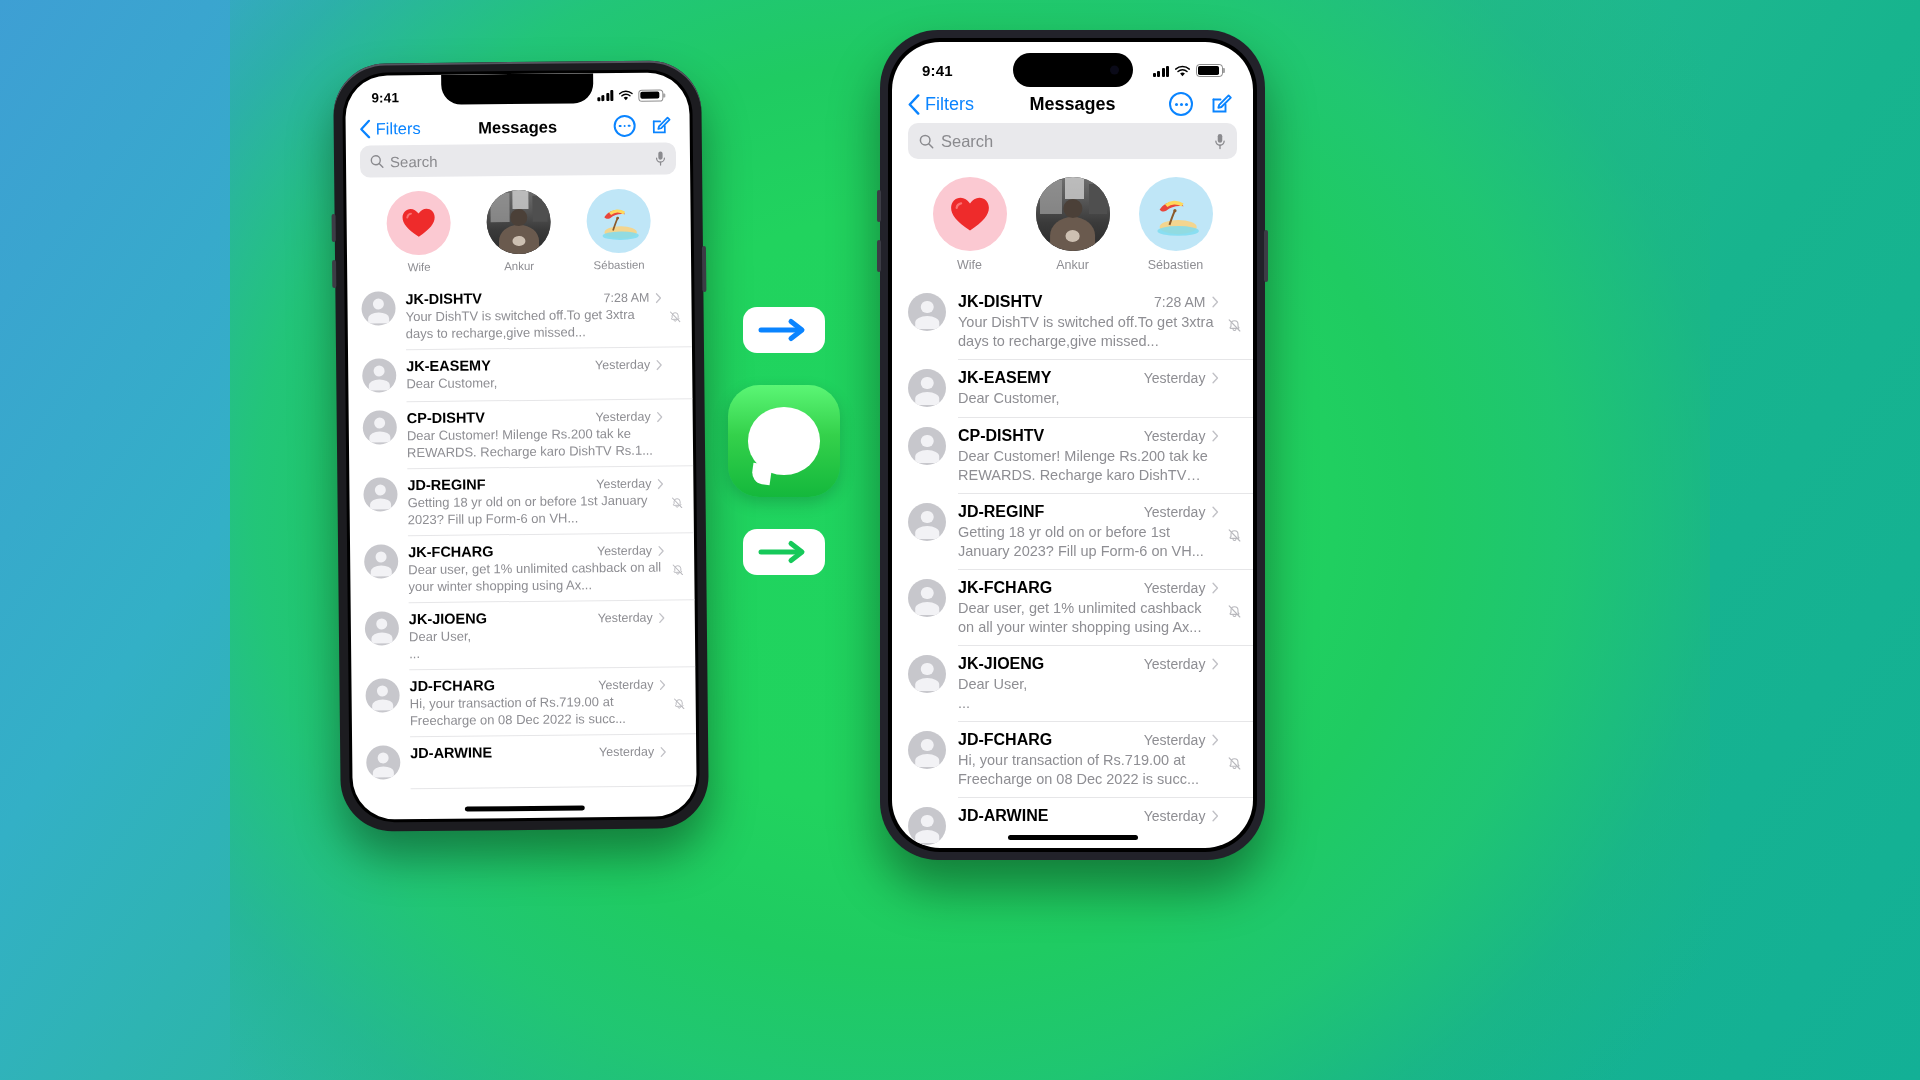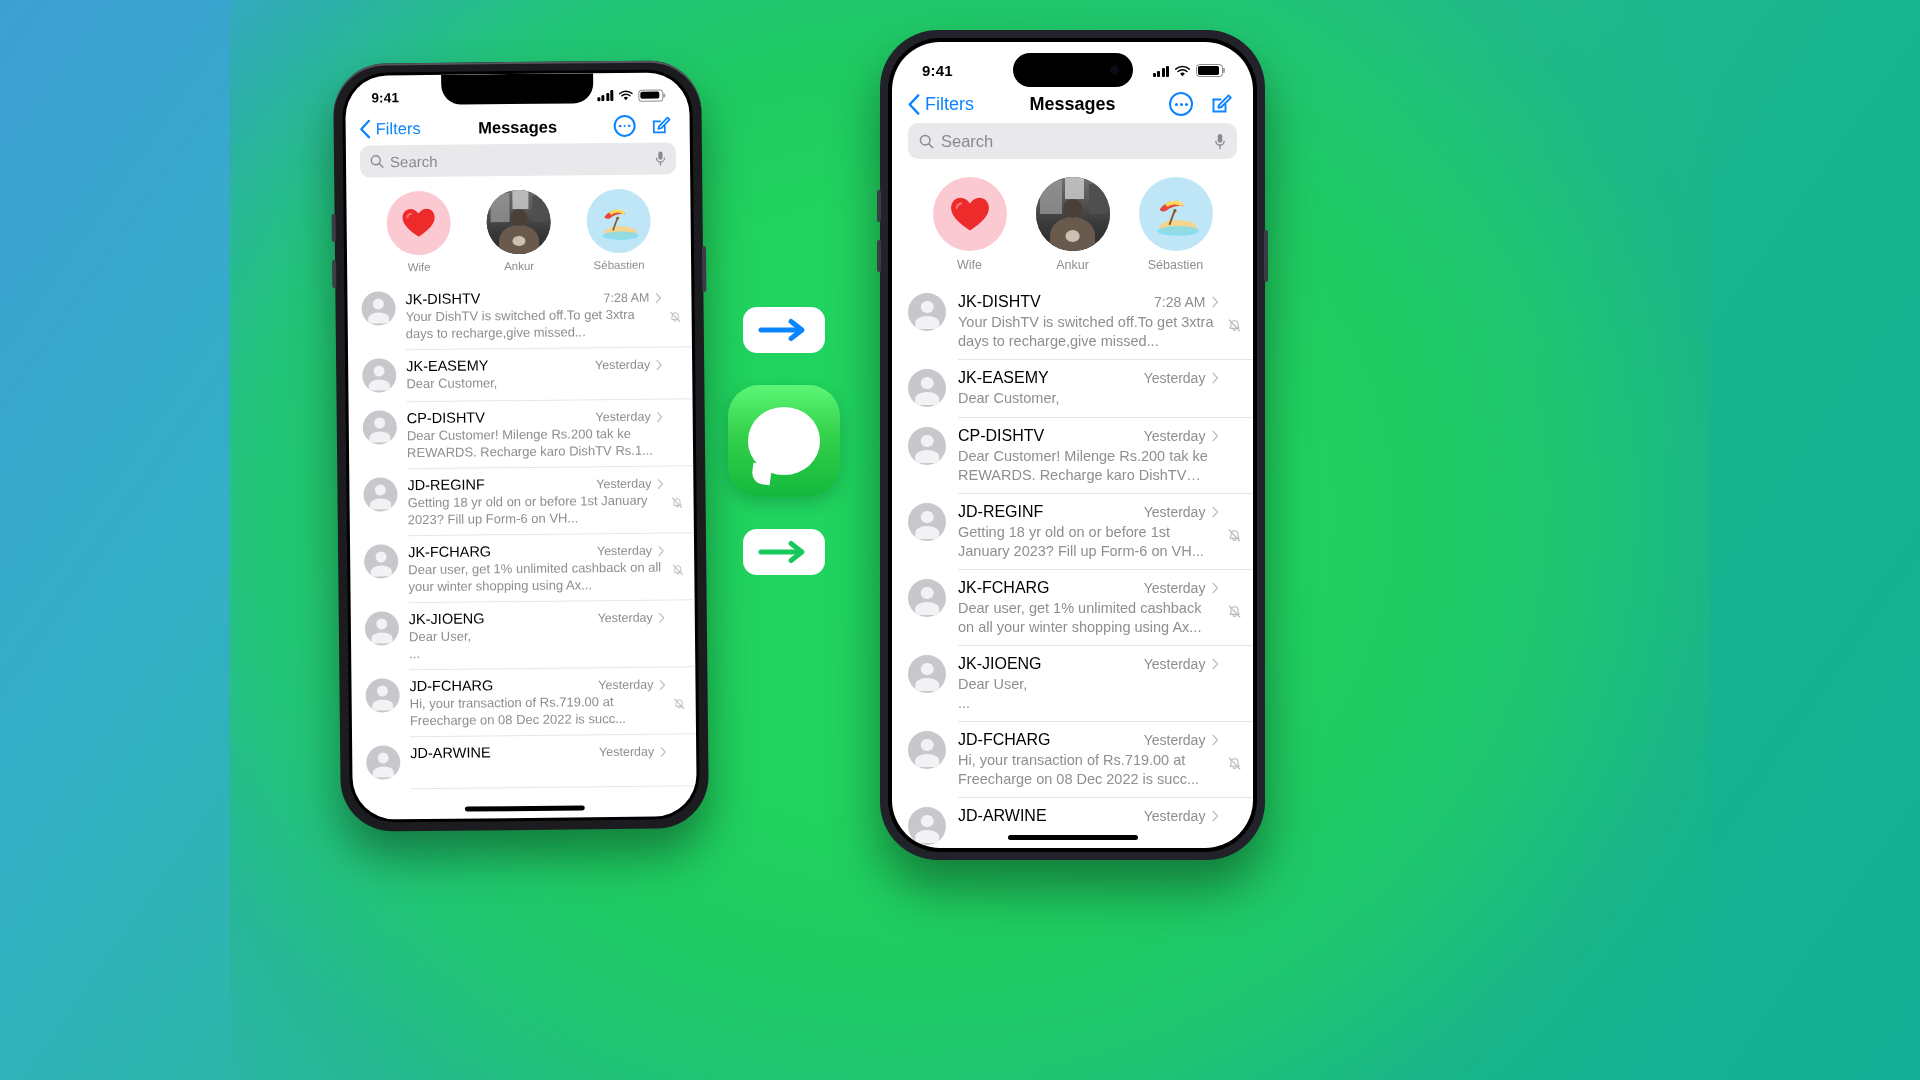--- a/index.html
+++ b/index.html
@@ -112,21 +112,21 @@
   .av-photo .ph-hands{position:absolute;left:50%;transform:translateX(-50%);bottom:12%;width:20%;height:16%;border-radius:50%;background:#d8cbbe;opacity:.9;}
 
   
   .convlist{ }
   .conv{ display:flex; position:relative; }
   .conv .avatar{ border-radius:50%; background:#c7c7cc; flex:none; position:relative; overflow:hidden;}
   .conv .avatar .h{ position:absolute; left:50%; transform:translateX(-50%); border-radius:50%; background:#f2f2f5; }
   .conv .avatar .b{ position:absolute; left:50%; transform:translateX(-50%); border-radius:50% 50% 0 0; background:#f2f2f5; }
   .conv .body{ flex:1; min-width:0; }
   .conv .toprow{ display:flex; align-items:baseline; }
-  .conv .sender{ font-weight:400; color:#000; }
+  .conv .sender{ font-weight:700; color:#000; }
   .conv .meta{ margin-left:auto; display:flex; align-items:center; color:#8e8e93; }
   .conv .preview{ color:#8e8e93; }
   .conv .sep{ position:absolute; bottom:0; background:#e6e6e8; }
   .bell-mute{ position:relative; display:inline-block; }
 
   
   .homebar{ position:absolute; left:50%; transform:translateX(-50%); background:#000; border-radius:3px; }
 
   
   .arrow-chip{

